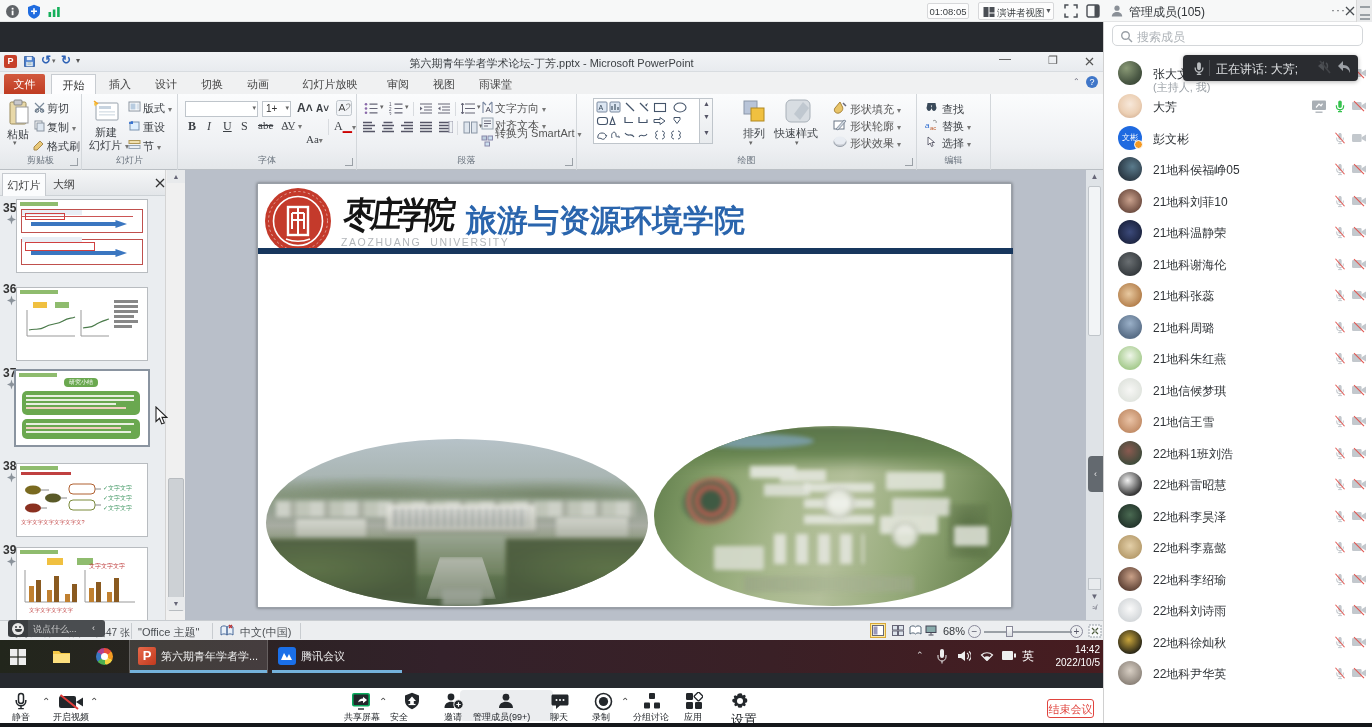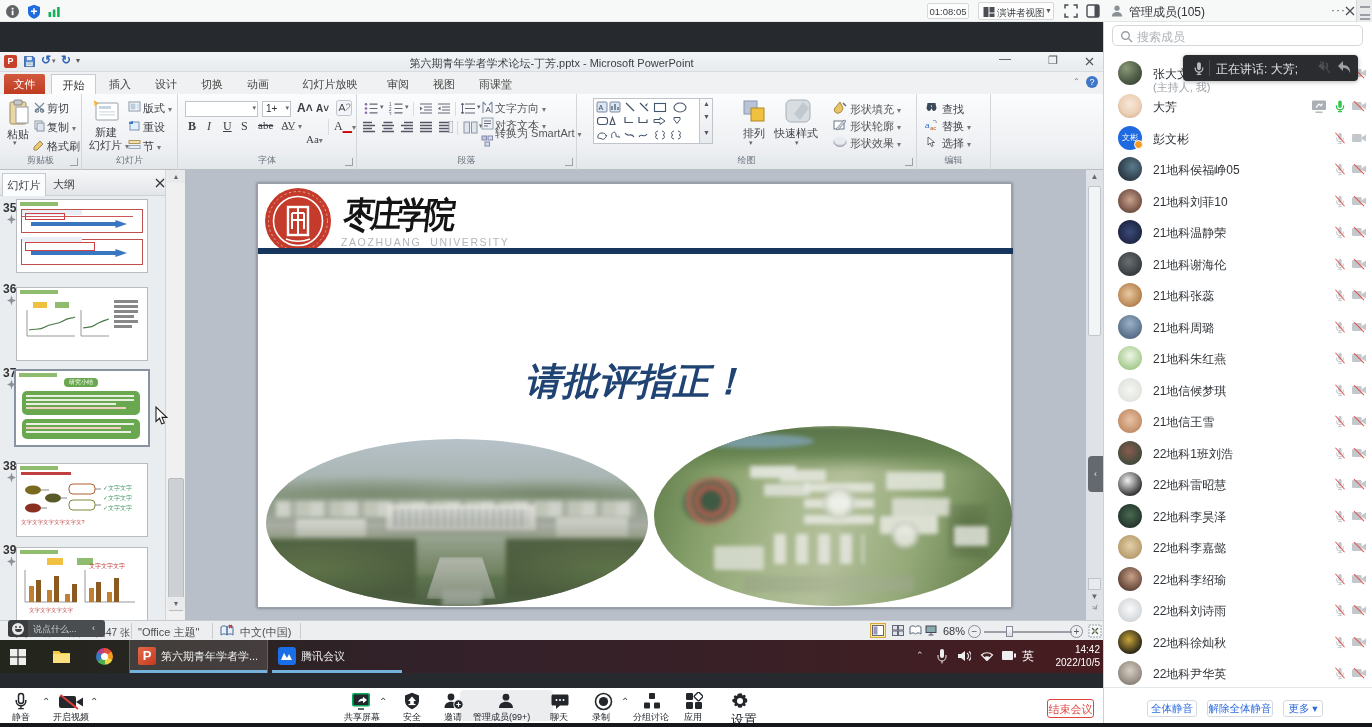--- a/index.html
+++ b/index.html
@@ -500,22 +500,22 @@
           <svg style="position:absolute;left:6px;top:3px" width="68" height="68" viewBox="0 0 68 68">
             <circle cx="34" cy="34" r="33" fill="#c43a2b"></circle>
             <circle cx="34" cy="34" r="24.5" fill="none" stroke="#fff" stroke-width="1.6"></circle>
             <circle cx="34" cy="34" r="29.5" fill="none" stroke="#e8b8b0" stroke-width="1" stroke-dasharray="2.2 2.6" opacity=".85"></circle>
             <rect x="24" y="20" width="20" height="28" fill="none" stroke="#fff" stroke-width="2.4"></rect>
             <path d="M28 26h12M28 33h12M34 20v28M28 26v16M40 26v16M30 48h8" stroke="#fff" stroke-width="2"></path>
             <path d="M22 52c8 3 16 3 24 0" stroke="#fff" stroke-width="1.4" fill="none"></path>
           </svg>
           <div style="position:absolute;left:86px;top:9px;width:115px;height:44px;font-size:31px;line-height:44px;color:#141414;font-weight:bold;font-family:'Liberation Serif',serif;transform:skewX(-7deg) scaleY(1.15);letter-spacing:-4px;white-space:nowrap">枣庄学院</div>
           <div style="position:absolute;left:83px;top:52px;font-size:10.5px;color:#b2b6ba;letter-spacing:1.6px">ZAOZHUANG&nbsp;&nbsp;UNIVERSITY</div>
+          <div style="position:absolute;left:208px;top:16px;font-size:31px;color:#2a65ad;font-weight:bold;white-space:nowrap">旅游与资源环境学院</div>
           <div style="position:absolute;left:0;top:64px;width:755px;height:6px;background:#17365d"></div>
-          <div style="position:absolute;left:0;top:179px;width:755px;text-align:center;font-size:37px;line-height:38px;font-weight:bold;font-style:italic;color:#1f4372;letter-spacing:0px">请批评指正！</div>
           <div class="oval" style="left:8px;top:255px;width:382px;height:167px;overflow:hidden;background:linear-gradient(#b6c2c8 0%,#aab6b4 22%,#8c9c84 34%,#97a193 44%,#a8aca2 52%,#7e8f6a 66%,#5f7450 82%,#4c5e42 100%)">
             <div style="position:absolute;left:-20px;top:28px;width:430px;height:30px;background:radial-gradient(ellipse 50% 100% at 30% 100%,#77866b,rgba(119,134,107,0) 70%),radial-gradient(ellipse 40% 80% at 70% 100%,#6f7f63,rgba(111,127,99,0) 70%);"></div>
             <div style="position:absolute;left:10px;top:62px;width:360px;height:16px;background:repeating-linear-gradient(90deg,#d8dad2 0 14px,#aeb2a6 14px 20px,#c8ccc0 20px 34px);opacity:.85;filter:blur(.6px)"></div>
             <div style="position:absolute;left:120px;top:66px;width:150px;height:26px;background:linear-gradient(#e8e8e2,#c4c6bc);box-shadow:0 1px 2px rgba(0,0,0,.3)"></div>
             <div style="position:absolute;left:128px;top:70px;width:134px;height:18px;background:repeating-linear-gradient(90deg,rgba(90,100,110,.5) 0 3px,rgba(255,255,255,0) 3px 7px)"></div>
             <div style="position:absolute;left:30px;top:80px;width:70px;height:18px;background:linear-gradient(#dcded6,#b8bcb0)"></div>
             <div style="position:absolute;left:290px;top:78px;width:72px;height:20px;background:linear-gradient(#d8dad2,#b2b6aa)"></div>
             <div style="position:absolute;left:150px;top:96px;width:90px;height:40px;background:linear-gradient(#9aa694,#718260);filter:blur(1px)"></div>
             <div style="position:absolute;left:160px;top:118px;width:70px;height:42px;background:linear-gradient(#b9bdb3,#8e9886);clip-path:polygon(20% 0,80% 0,100% 100%,0 100%)"></div>
             <div style="position:absolute;left:0px;top:100px;width:150px;height:60px;background:radial-gradient(ellipse at 30% 50%,#5d7247,#49593c 75%);filter:blur(1.5px)"></div>
@@ -658,21 +658,21 @@
           <path d="M7 10.5c.5-2.5 2.5-4 5-4V4.8L16 8l-4 3.2V9c-2 0-4 .5-5 1.5z" fill="#fff"></path>
           <path d="M7 17h6" stroke="#23272b" stroke-width="1.4"></path>
         </svg>
       <div style="position:absolute;left:344px;top:23px;font-size:9px;color:#23272b">共享屏幕</div>
       <span style="position:absolute;left:379px;top:8px;font-size:10px;color:#444">⌃</span>
       <svg style="position:absolute;left:404px;top:4px" width="16" height="18" viewBox="0 0 16 18">
           <path d="M8 .8 15 3.4v5.2c0 4.2-3 7.2-7 8.6-4-1.4-7-4.4-7-8.6V3.4z" fill="#23272b"></path>
           <path d="M8 4.5 12 9H9.8v3.5H6.2V9H4z" fill="#fff"></path>
           <path d="M4.5 12.5h7" stroke="#fff" stroke-width="1.2"></path>
         </svg>
-      <div class="ri" style="left:403px;top:23px;font-size:9px;color:#23272b">安全</div>
+      <div class="ri" style="left:390px;top:23px;font-size:9px;color:#23272b">安全</div>
       <div style="position:absolute;left:460px;top:2px;width:93px;height:31px;background:#ebedef;border-radius:4px"></div>
         <svg style="position:absolute;left:442px;top:4px" width="22" height="18" viewBox="0 0 22 18">
           <circle cx="9" cy="5" r="3.4" fill="#23272b"></circle>
           <path d="M2.5 16c0-4 2.9-6.2 6.5-6.2 1.8 0 3.4.55 4.5 1.5a5.5 5.5 0 0 0-1.5 4.7z" fill="#23272b"></path>
           <circle cx="16.5" cy="12.5" r="4.7" fill="#23272b" stroke="#fff"></circle>
           <path d="M16.5 10.3v4.4M14.3 12.5h4.4" stroke="#fff" stroke-width="1.2"></path>
         </svg>
       <div class="ri" style="left:444px;top:23px;font-size:9px;color:#23272b">邀请</div>
       <svg style="position:absolute;left:497px;top:4px" width="18" height="18" viewBox="0 0 18 18">
           <circle cx="9" cy="5.2" r="3.4" fill="#23272b"></circle>
@@ -927,25 +927,20 @@
       <div style="margin:2px 3px;border-top:2px solid #9aa0a5;width:10px"></div>
       <div style="margin:2px 3px;border-top:2px solid #9aa0a5;width:10px"></div>
     </div>
 <div id="searchbox">
       <svg style="position:absolute;left:7px;top:4px" width="13" height="13" viewBox="0 0 13 13">
         <circle cx="5.5" cy="5.5" r="3.8" fill="none" stroke="#9aa0a6" stroke-width="1.4"></circle>
         <path d="M8.5 8.5 12 12" stroke="#9aa0a6" stroke-width="1.4"></path>
       </svg>
       <span>搜索成员</span>
     </div>
-<div id="pfoot">
-  <div class="fbtn" style="left:43px;width:50px">全体静音</div>
-  <div class="fbtn" style="left:103px;width:66px">解除全体静音</div>
-  <div class="fbtn" style="left:179px;width:40px">更多 ▾</div>
-</div>
 <div id="toast">
   <svg style="position:absolute;left:8px;top:5px" width="16" height="16" viewBox="0 0 16 16">
         <path d="M8 2.2c-1.1 0-1.9.8-1.9 1.9v4.2c0 1.1.8 1.9 1.9 1.9s1.9-.8 1.9-1.9V4.1c0-1.1-.8-1.9-1.9-1.9z" fill="#b9bcbf"></path>
         <path d="M4.2 7.4v.9c0 2.1 1.7 3.8 3.8 3.8s3.8-1.7 3.8-3.8v-.9" fill="none" stroke="#b9bcbf" stroke-width="1.3"></path>
         <path d="M8 12.1v2.2M5.8 14.4h4.4" stroke="#b9bcbf" stroke-width="1.2"></path>
       </svg>
   <div class="sep"></div>
   <div class="tx">正在讲话: 大芳;</div>
   <svg style="position:absolute;left:133px;top:3px;opacity:.55" width="22" height="20" viewBox="0 0 22 20">
         <path d="M2 8 8 3v10z" fill="#6b6e73"></path>

